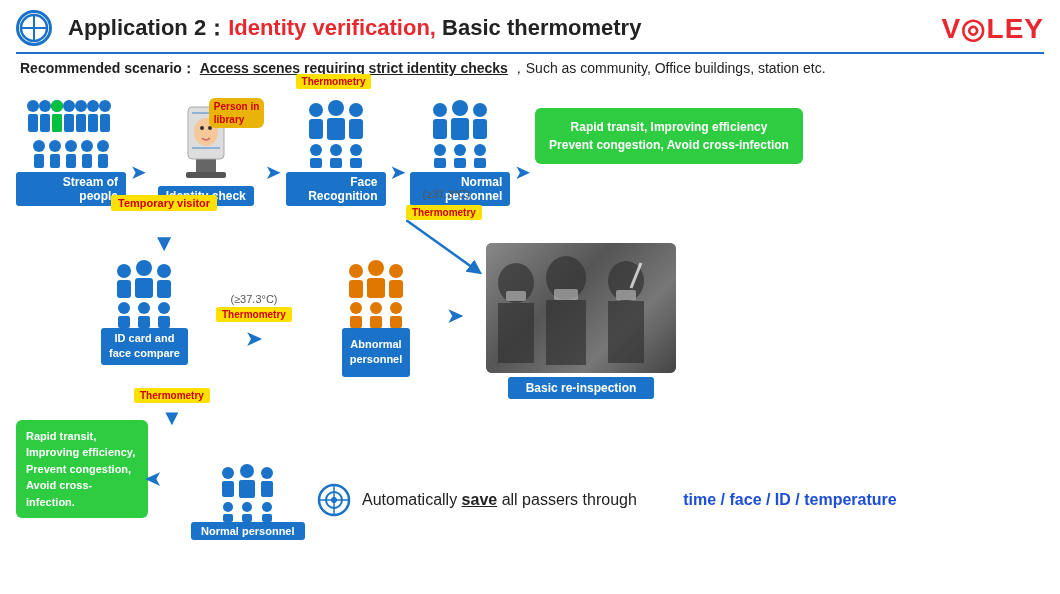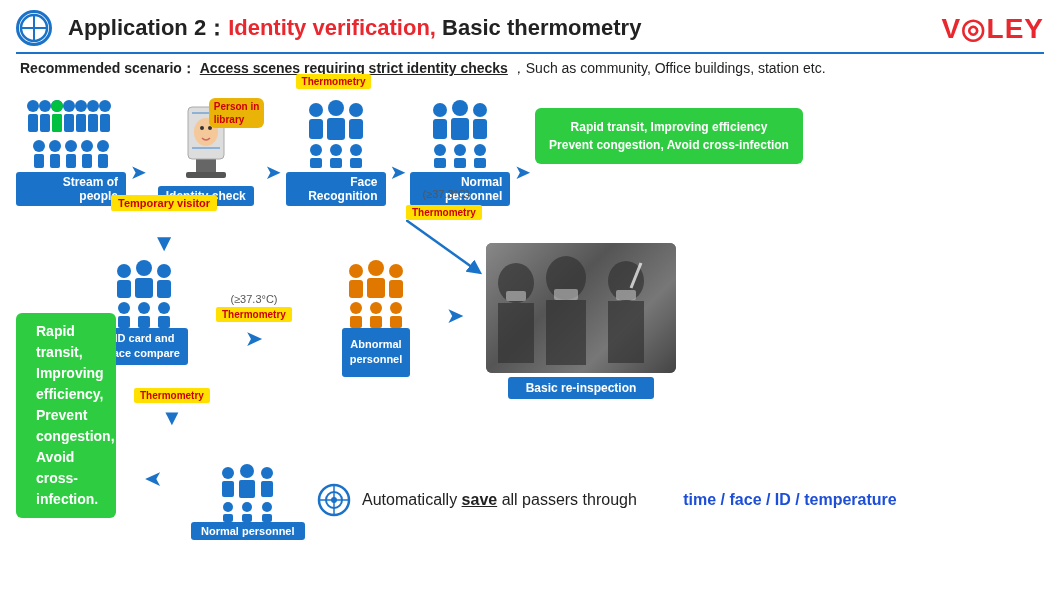--- a/index.html
+++ b/index.html
@@ -340,21 +340,21 @@
         </svg>
       </div>
       <div style="background:#1a73c8;color:#fff;font-size:12px;font-weight:bold;padding:4px 18px;border-radius:3px;margin-top:4px;">Basic re-inspection</div>
     </div>
 
     <div style="position:absolute;top:300px;left:118px;display:flex;flex-direction:column;align-items:center;">
       <div style="background:#ffe000;color:#c00;font-size:10px;font-weight:bold;padding:2px 6px;border-radius:2px;display:inline-block;margin-bottom:2px;">Thermometry</div>
       <div style="color:#1a73c8;font-size:22px;">▼</div>
     </div>
 
-    <div style="position:absolute;bottom:30px;left:0;background:#2ecc40;color:#fff;font-size:14px;font-weight:bold;padding:8px 20px;border-radius:6px;line-height:1.5;width:100px;">Rapid transit,<br>Improving efficiency,<br>Prevent congestion,<br>Avoid cross-infection.</div>
+    <div style="position:absolute;bottom:30px;left:0;background:#2ecc40;color:#fff;font-size:11px;font-weight:bold;padding:8px 10px;border-radius:6px;line-height:1.5;width:132px;">Rapid transit,<br>Improving efficiency,<br>Prevent congestion,<br>Avoid cross-infection.</div>
 
     <div style="position:absolute;bottom:56px;left:128px;color:#1a73c8;font-size:22px;transform:scaleX(-1);">➤</div>
 
     <div style="position:absolute;bottom:8px;left:175px;display:flex;flex-direction:column;align-items:center;">
       <svg width="75" height="65" viewBox="0 0 75 65">
         <g fill="#1a73c8">
           <circle cx="18" cy="16" r="6"></circle>
             <rect x="12" y="24" width="12" height="16" rx="2"></rect>
           <circle cx="37" cy="14" r="7"></circle>
             <rect x="29" y="23" width="16" height="18" rx="2"></rect>

